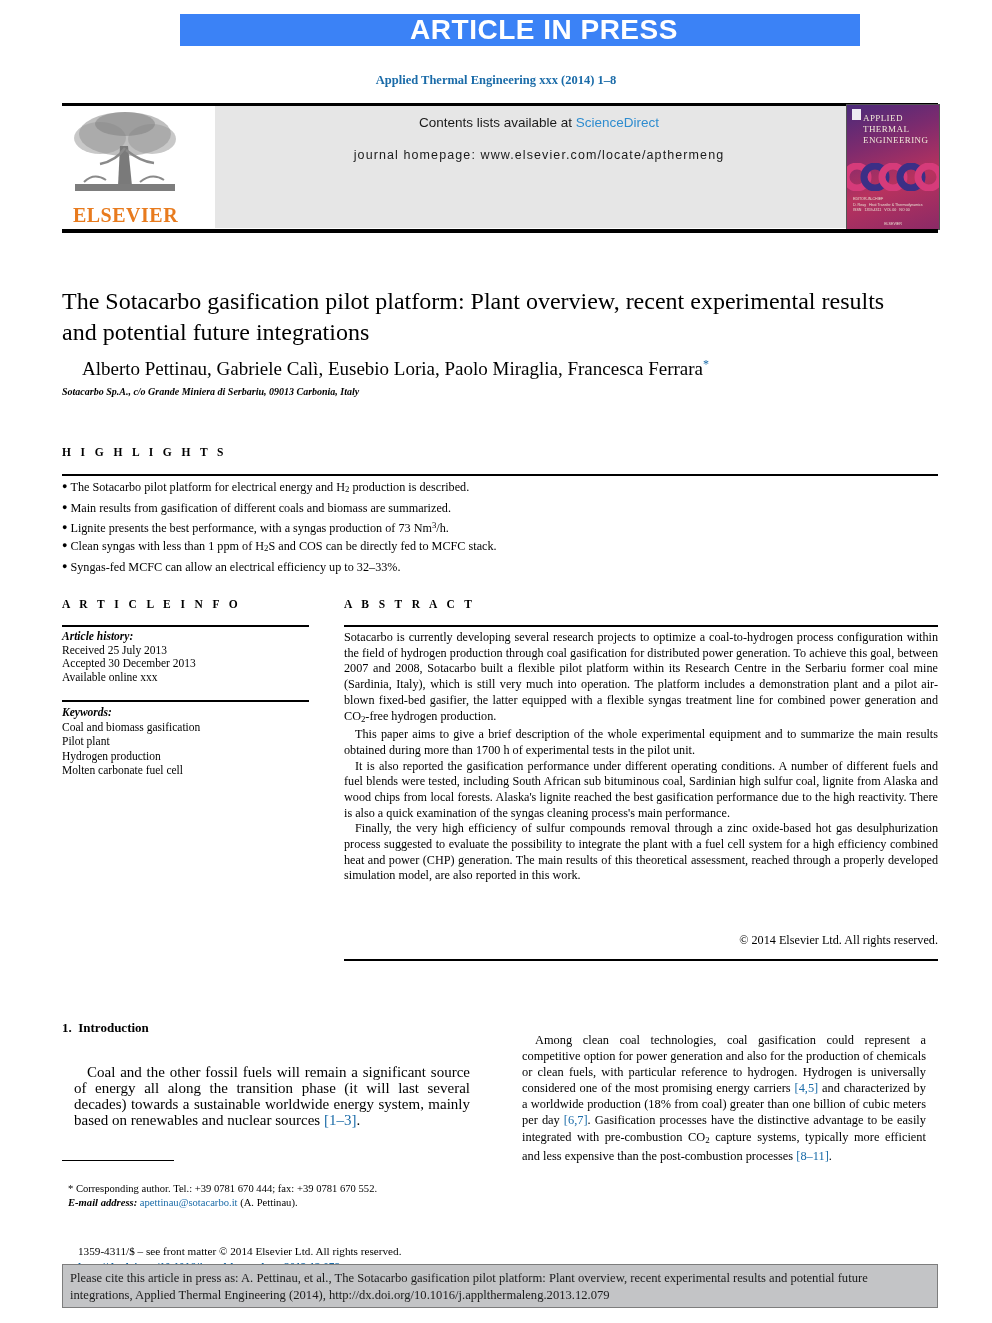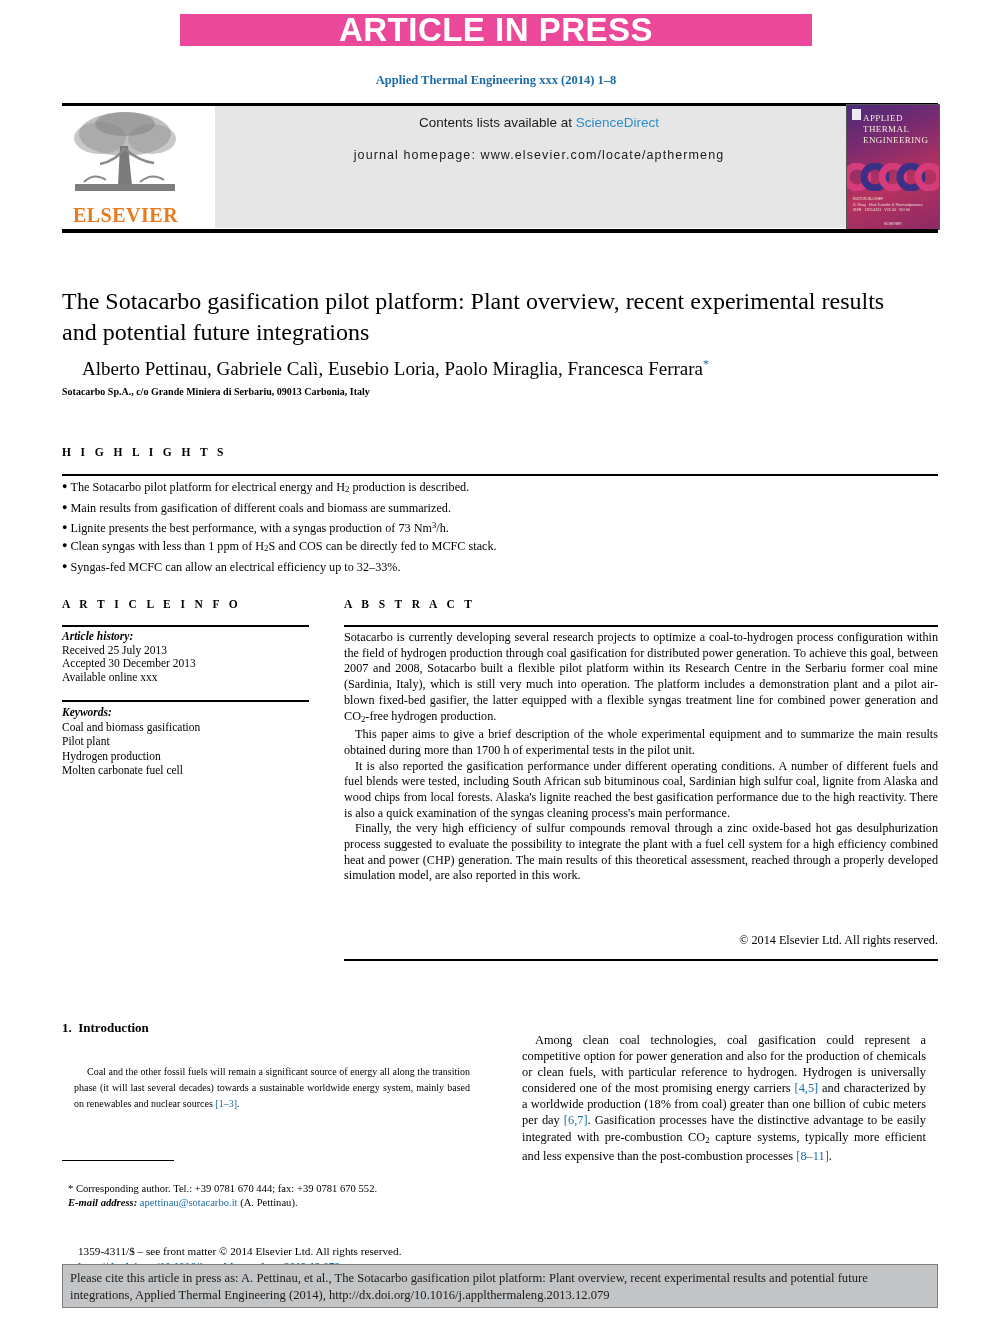--- a/index.html
+++ b/index.html
@@ -16,29 +16,30 @@
     overflow: hidden;
   }
 
   
   .press-banner {
     position: absolute;
     left: 180px;
     top: 14px;
     width: 632px;
     height: 32px;
-    background: #ec4899;
+    background: #3b82f6;
     color: #ffffff;
     font-family: "Liberation Sans", sans-serif;
     font-weight: bold;
-    font-size: 33px;
+    font-size: 28px;
     letter-spacing: 0.5px;
     display: flex;
     align-items: center;
     justify-content: center;
+    padding-left: 48px;
   }
 
   
   .journal-ref {
     position: absolute;
     left: 0;
     top: 73px;
     width: 992px;
     text-align: center;
     font-family: "Liberation Serif", serif;
@@ -202,20 +203,21 @@
     color: #000;
     margin-left: 20px;
   }
   .authors sup { color: #1a6ba8; font-size: 12px; }
   .affiliation {
     position: absolute;
     left: 62px;
     top: 386px;
     width: 880px;
     font-family: "Liberation Serif", serif;
+    font-style: italic;
     font-weight: bold;
     font-size: 10px;
     color: #000;
   }
 
   
   .hl-head {
     position: absolute;
     left: 62px;
     top: 446px;
@@ -327,21 +329,21 @@
     left: 62px;
     top: 1020px;
     font-size: 13px;
     font-weight: bold;
   }
   .col-left {
     position: absolute;
     left: 62px;
     top: 1052px;
     width: 420px;
-    font-size: 10px;
+    font-size: 15px;
     line-height: 16.1px;
     text-align: justify;
   }
   .col-right {
     position: absolute;
     left: 510px;
     top: 1020px;
     width: 428px;
     font-size: 12.4px;
     line-height: 16.1px;

